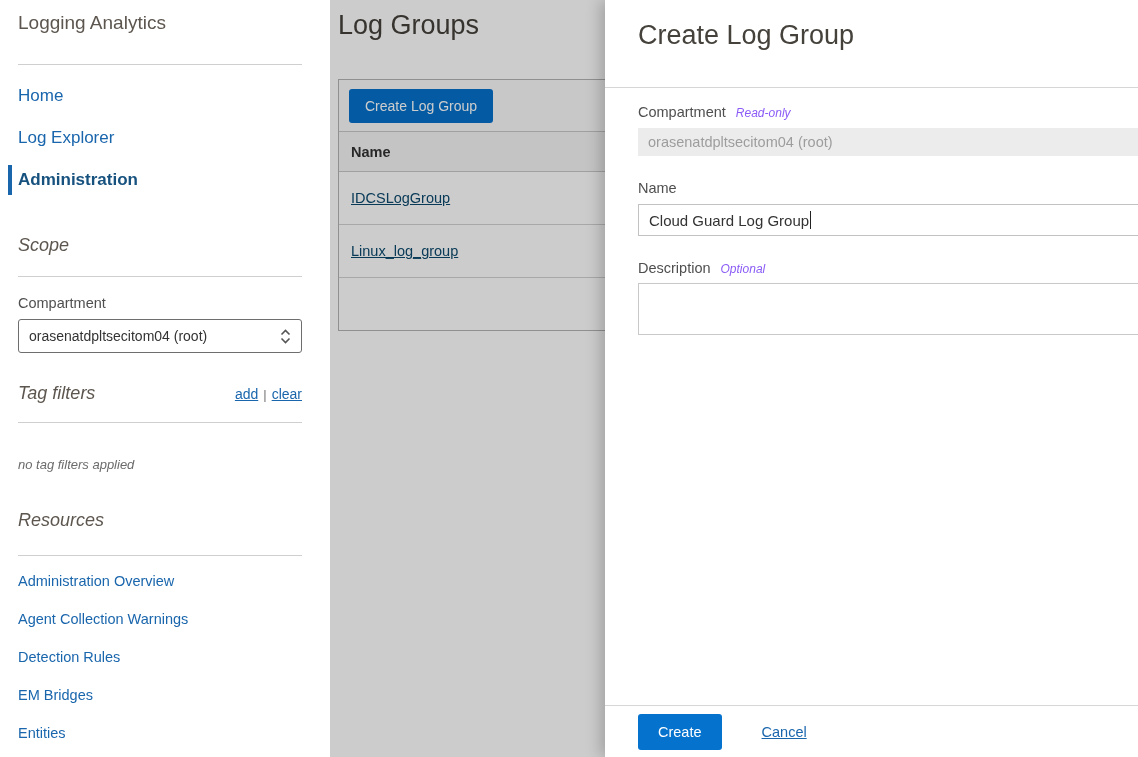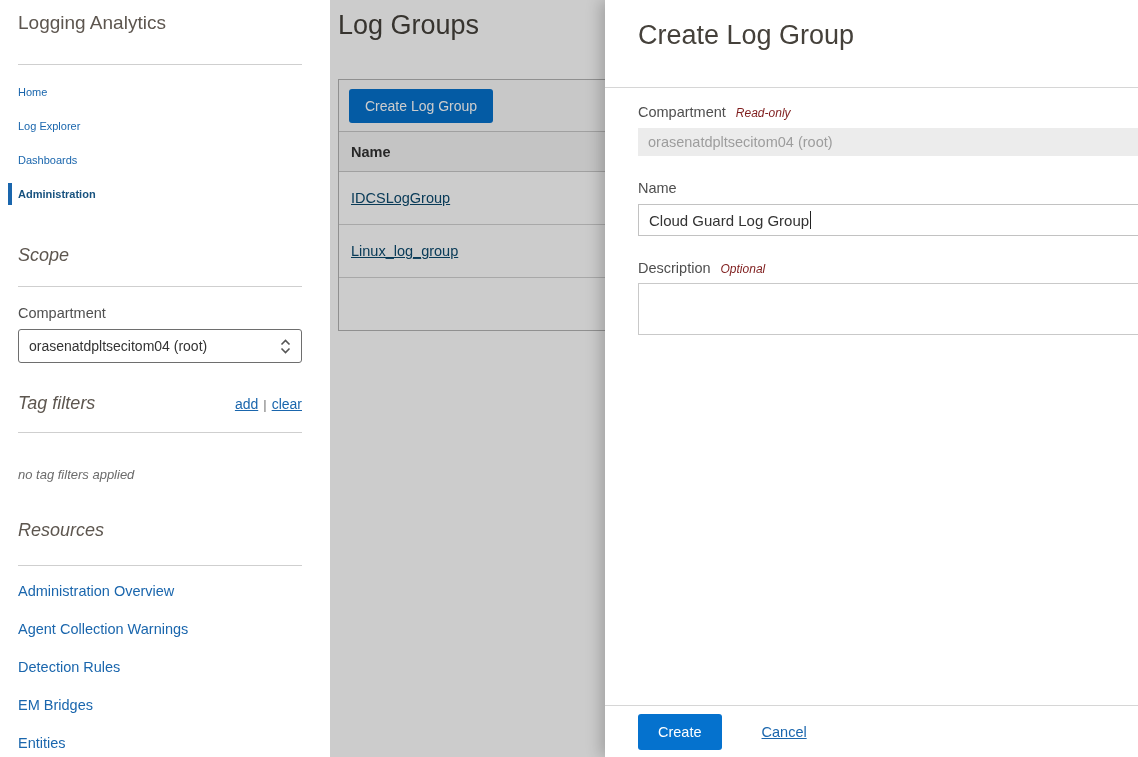--- a/index.html
+++ b/index.html
@@ -23,21 +23,21 @@
   .sb-title { font-size: 19px; color: #5d564f; }
   hr.sb-hr { border: none; border-top: 1px solid #cfcfcf; }
   .hrA { margin-top: 30px; }
   .hrB { margin-top: 20px; }
   .hrC { margin-top: 18px; }
   .hrD { margin-top: 24px; }
   .nav { margin-top: 10px; }
   .nav-item {
     position: relative;
     padding: 11px 0;
-    font-size: 11px;
+    font-size: 17px;
     color: #1a66ad;
     cursor: pointer;
   }
   .nav-item.active { color: #17527f; font-weight: 700; }
   .nav-item.active::before {
     content: "";
     position: absolute; left: -10px; top: 6px; bottom: 6px;
     width: 4px; background: #1a66ad;
   }
   .sb-heading { font-size: 18px; color: #5d564f; font-style: italic; }
@@ -107,21 +107,21 @@
     width: 533px; height: 757px;
     background: #fff; z-index: 3;
     box-shadow: -5px 0 14px rgba(0,0,0,0.2);
     overflow: hidden;
   }
   .panel-title { margin: 20px 0 0 33px; font-size: 27px; color: #45413b; }
   hr.panel-hr { border: none; border-top: 1px solid #d6d6d6; margin-top: 36px; }
   .panel-body { padding: 16px 0 0 33px; }
   .label-row { display: flex; align-items: baseline; gap: 10px; }
   .label-row.lr2 { margin-top: 24px; }
-  .hint { font-size: 12px; font-style: italic; color: #7f1d1d; text-align: center; }
+  .hint { font-size: 12px; font-style: italic; color: #8b5cf6; text-align: center; }
   .input {
     margin-top: 8px; width: 540px; height: 28px;
     display: flex; align-items: center;
     padding: 0 10px; font-size: 14.5px;
   }
   .input.readonly { background: #ececec; color: #9d9d9d; }
   .input.editable {
     background: #fff; border: 1px solid #c2c2c2;
     height: 32px; color: #333; font-size: 15px; cursor: text;
   }
@@ -143,21 +143,20 @@
 <body>
 
 <div class="sidebar">
   <div class="sb-pad">
     <div class="sb-title">Logging Analytics</div>
     <hr class="sb-hr hrA">
 
     <nav class="nav">
       <div class="nav-item">Home</div>
       <div class="nav-item">Log Explorer</div>
-      <div class="nav-item">Dashboards</div>
       <div class="nav-item active">Administration</div>
     </nav>
 
     <div class="sb-heading scope-heading">Scope</div>
     <hr class="sb-hr hrB">
 
     <div class="field-label sb-comp-label">Compartment</div>
     <div class="select">
       <span class="select-text">orasenatdpltsecitom04 (root)</span>
       <svg class="chev" width="11" height="17" viewBox="0 0 11 17">

